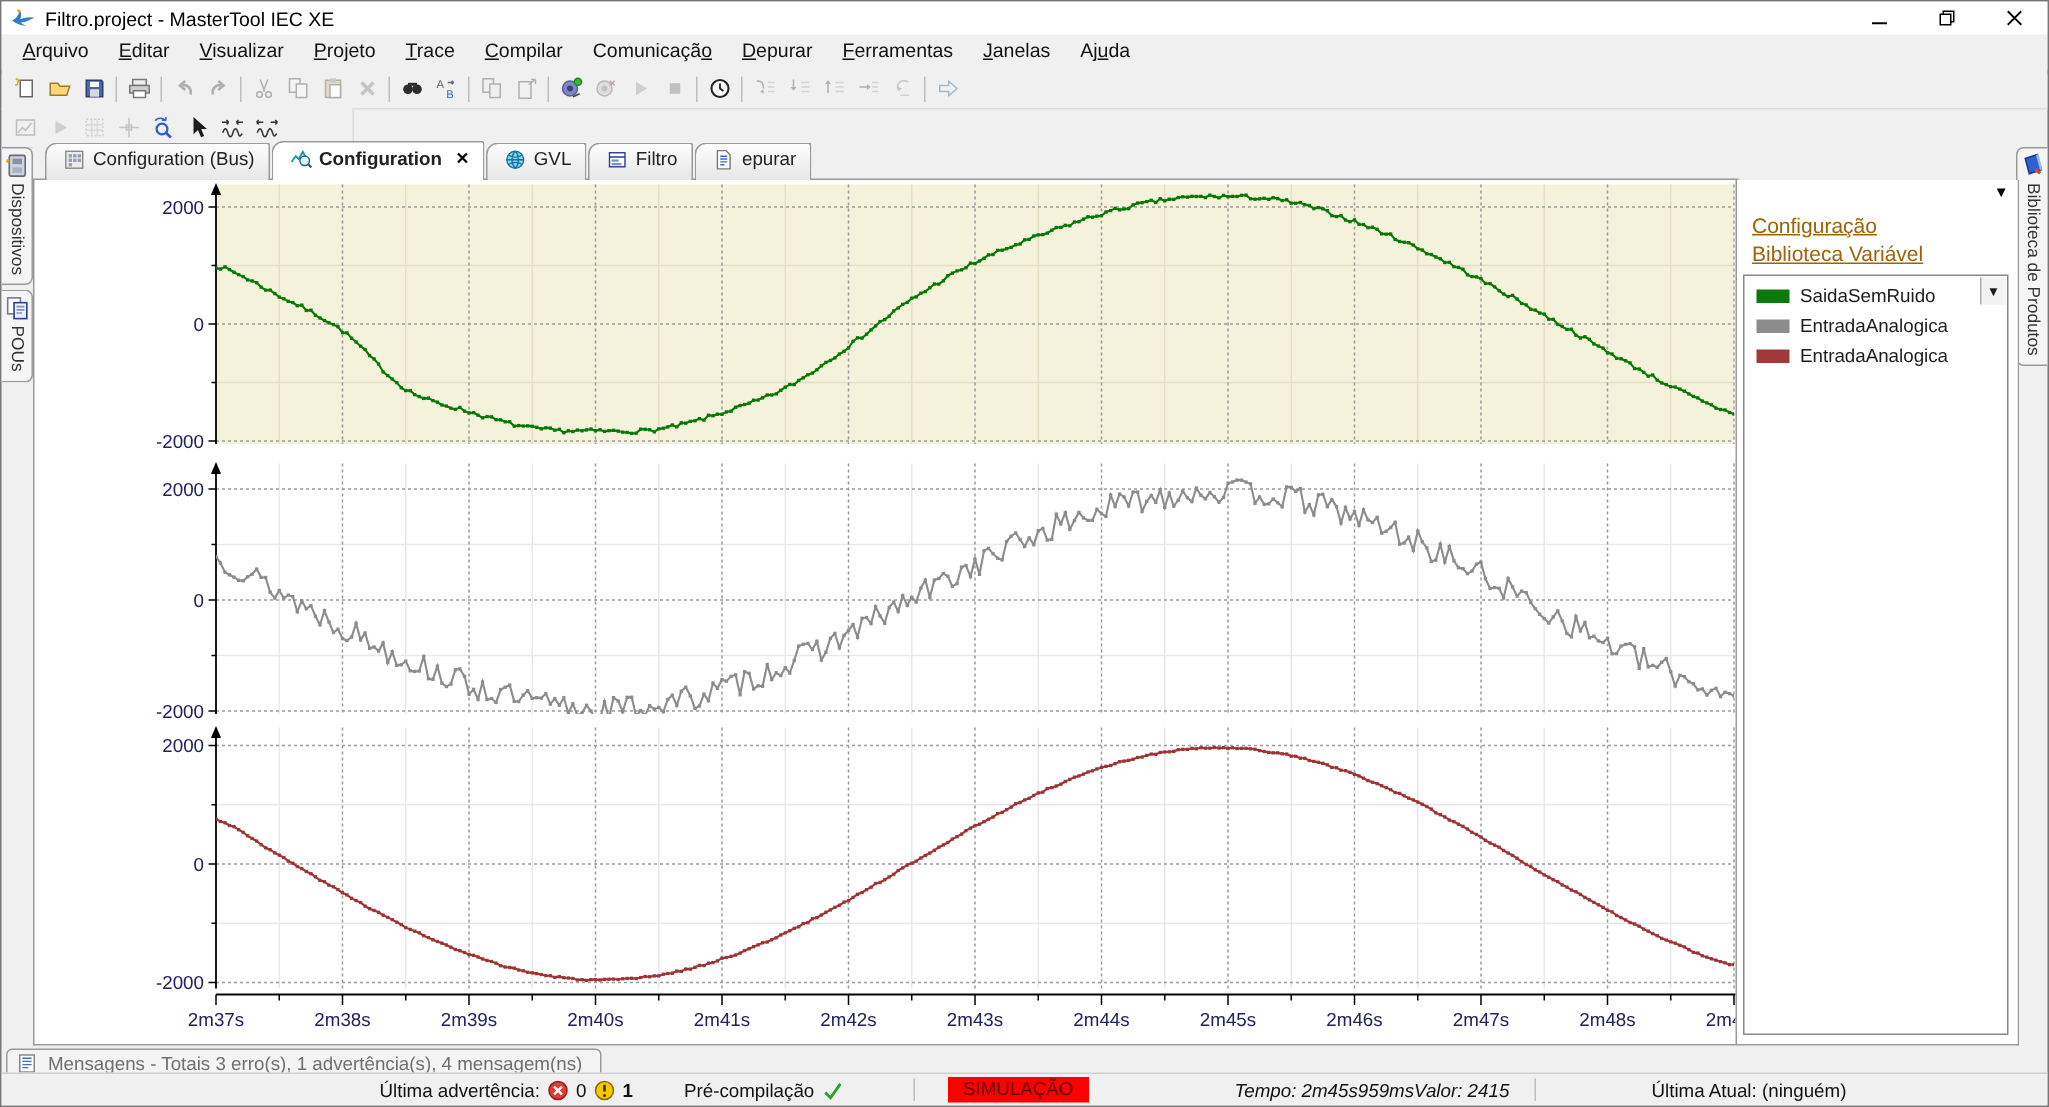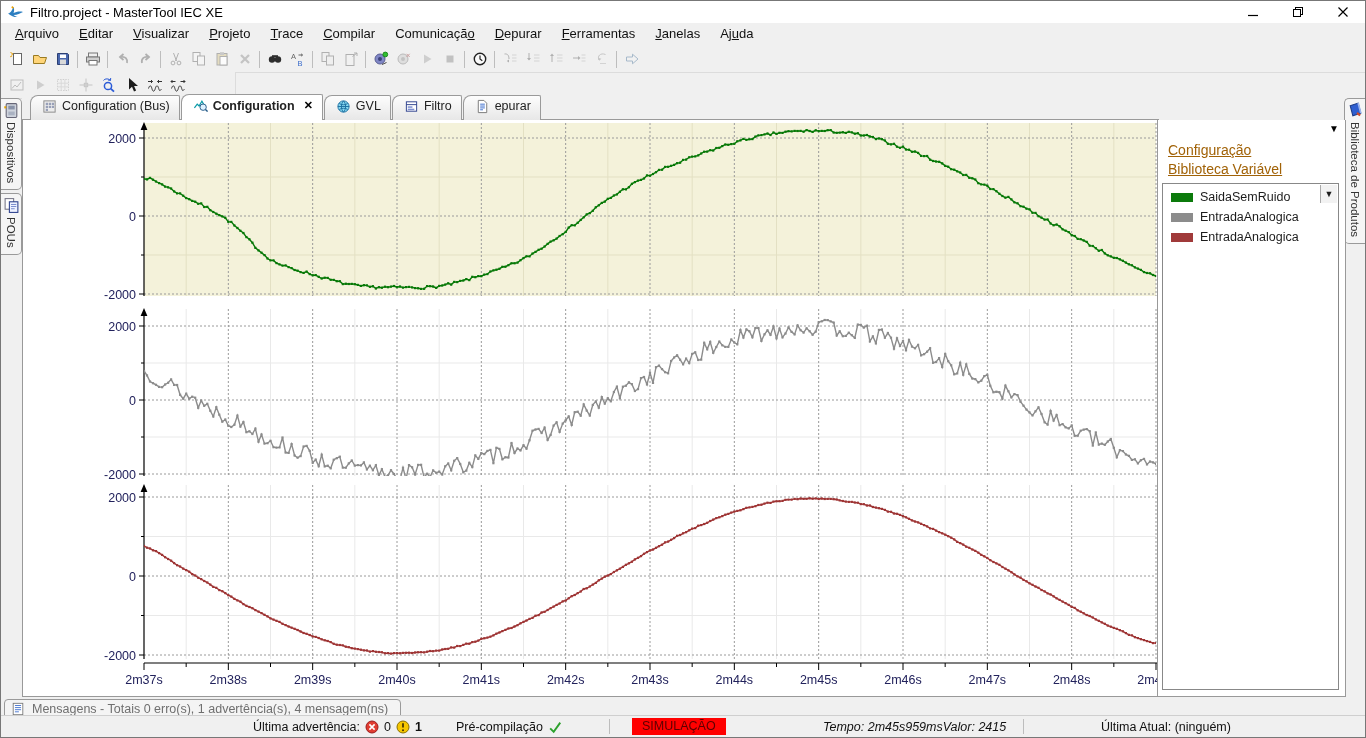--- a/index.html
+++ b/index.html
@@ -1757,21 +1757,21 @@
   </div>
 </div>
 
 <div class="messages-tab">
   <span class="micon">
     <svg viewBox="0 0 16 16">
         <rect x="2.5" y="1.5" width="11" height="13" fill="#fff" stroke="#777"></rect>
         <path d="M4.5 4h7M4.5 6.4h7M4.5 8.8h7M4.5 11.2h4.5" stroke="#3a6ccc"></path>
       </svg>
   </span>
-  <span>Mensagens - Totais 0 erro(s), 1 advertência(s), 4 mensagem(ns)</span>
+  <span>Mensagens - Totais 3 erro(s), 1 advertência(s), 4 mensagem(ns)</span>
 </div>
 
 <div class="statusbar">
   <div class="abs" style="left:252px;">
     <span>Última advertência:</span>
     <span class="sicon">
       <svg viewBox="0 0 14 14">
           <circle cx="7" cy="7" r="6" fill="#e03c31" stroke="#9b1c1c"></circle>
           <path d="M4.4 4.4l5.2 5.2M9.6 4.4L4.4 9.6" stroke="#fff" stroke-width="1.6"></path>
         </svg>

